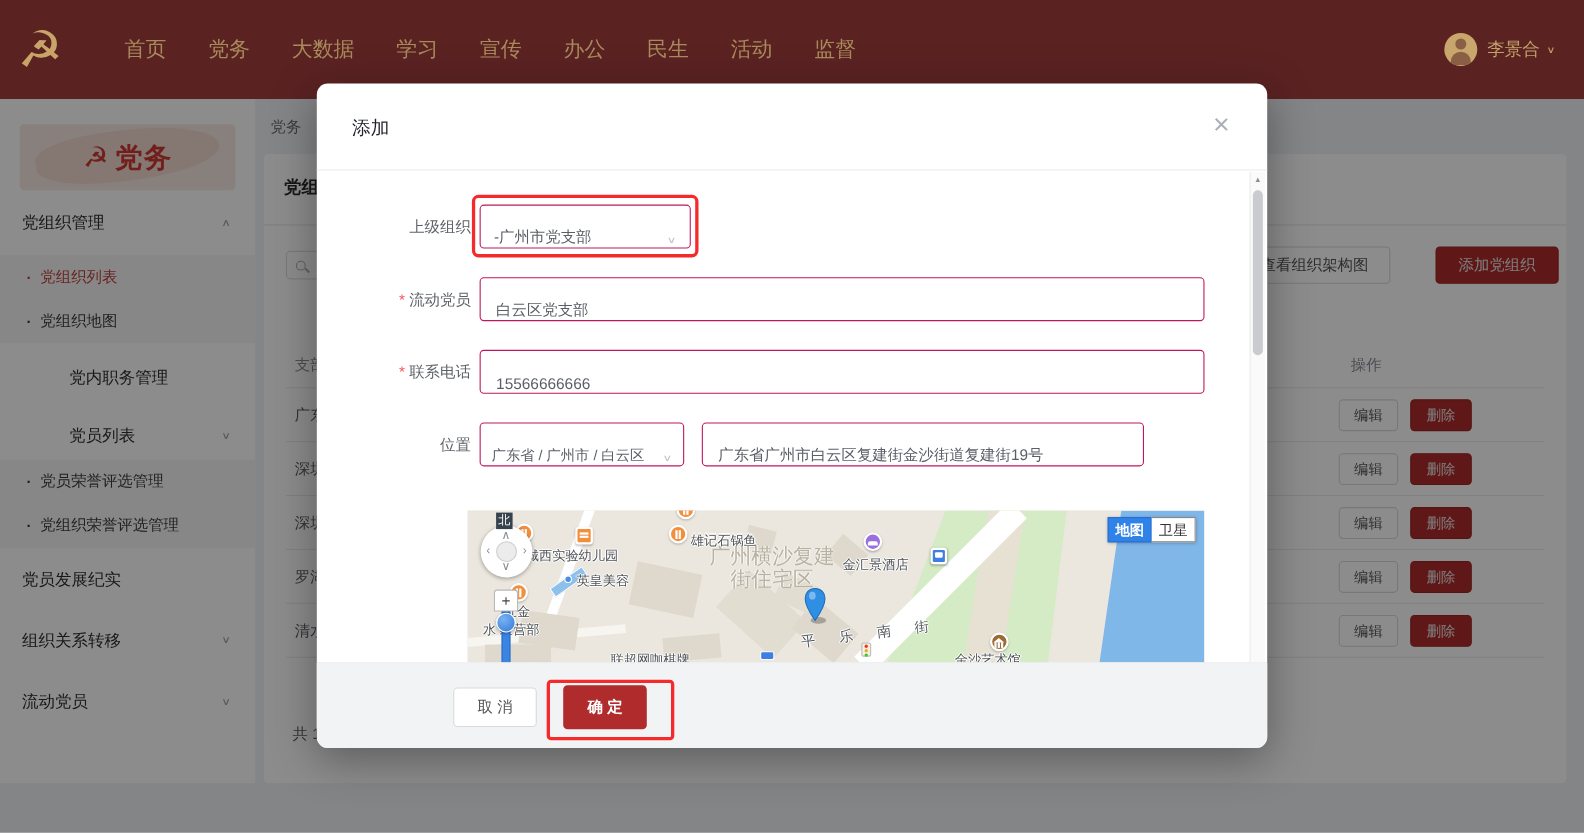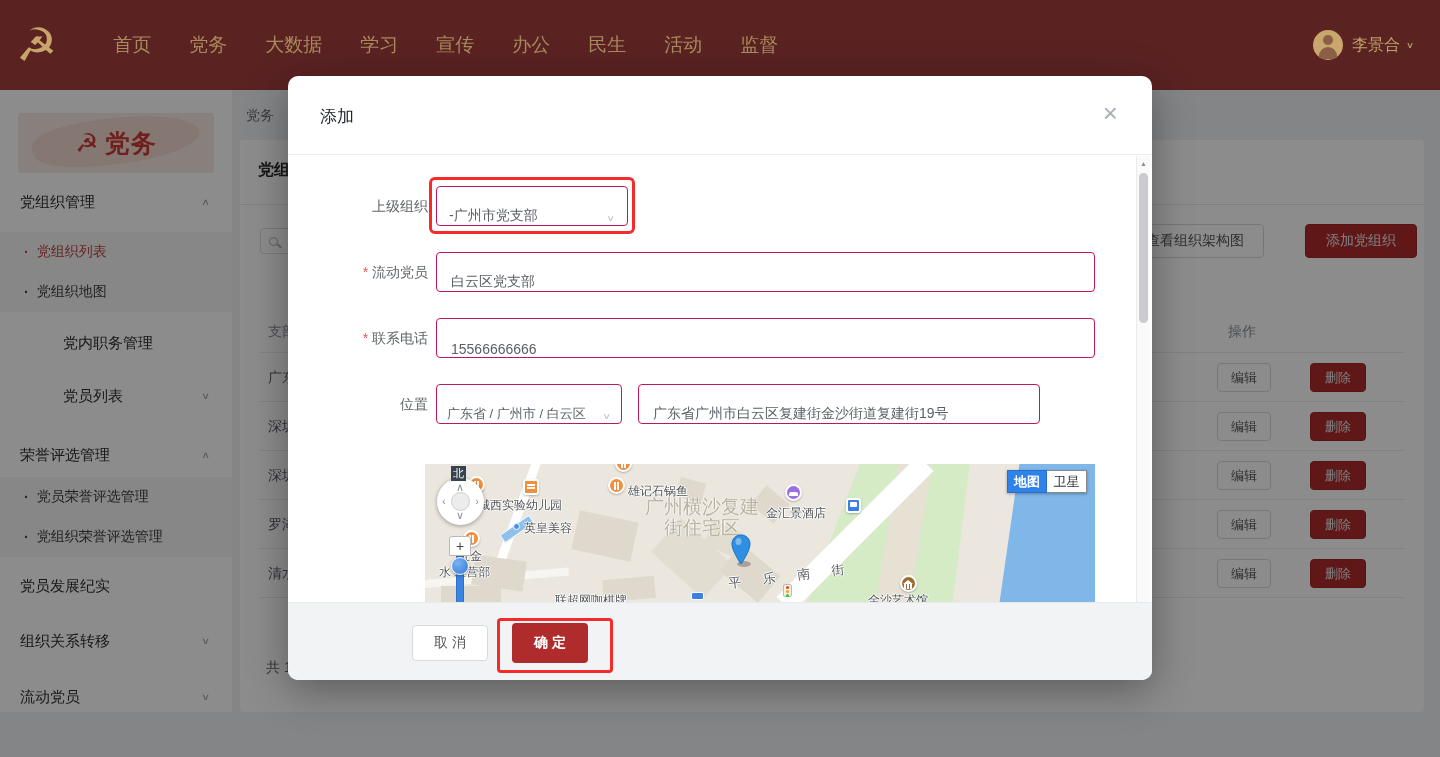--- a/index.html
+++ b/index.html
@@ -52,21 +52,21 @@
   .btn { display:flex; align-items:center; justify-content:center; border-radius:4px; font-size:14px; cursor:pointer; white-space:nowrap; }
   .btn-plain { background:#fff; border:1px solid #d9d9d9; color:#555; }
   .btn-red { background:#b02b2b; color:#e5e5e5; border:1px solid #9e2626; }
   .btn-view { position:absolute; left:886px; top:84px; width:138px; height:34px; }
   .btn-addorg { position:absolute; left:1065px; top:84px; width:112px; height:34px; }
   .th { position:absolute; top:183px; font-size:14px; color:#8b8f96; white-space:nowrap; }
   .th-left { left:28px; } .th-actions { left:988px; }
   .row-line { position:absolute; left:20px; right:20px; height:1px; background:#ececec; }
   .row-name { position:absolute; left:28px; font-size:14px; color:#5a5e66; white-space:nowrap; }
   .row-edit { position:absolute; left:977px; width:54px; height:29px; font-size:13px; }
-  .row-del  { position:absolute; left:1070px; width:56px; height:29px; font-size:13px; }
+  .row-del  { position:absolute; left:1042px; width:56px; height:29px; font-size:13px; }
   .pagination { position:absolute; left:26px; top:519px; font-size:14px; color:#5a5e66; white-space:nowrap; }
 
   
   .overlay { position:absolute; left:0; top:90px; width:1440px; height:667px; background:rgba(0,0,0,.45); z-index:10; }
 
   
   .modal { position:absolute; left:288px; top:76px; width:864px; height:604px; background:#fff; border-radius:10px; z-index:20; box-shadow:0 10px 40px rgba(0,0,0,.35); }
   .m-header { position:relative; height:79px; border-bottom:1px solid #ececec; }
   .m-title { position:absolute; left:32px; top:29px; font-size:17px; color:#1f2329; }
   .m-close { position:absolute; right:34px; top:24px; font-size:26px; color:#abb0b8; cursor:pointer; line-height:1; }
@@ -189,24 +189,20 @@
     <div class="submenu-item active">党组织列表</div>
     <div class="submenu-item">党组织地图</div>
   </div>
   <div class="menu-item mt9">
     <span>党内职务管理</span>
   </div>
   <div class="menu-item mt9">
     <span>党员列表</span>
     <span class="chev chev-down"></span>
   </div>
-  <div class="menu-item mt15">
-    <span>荣誉评选管理</span>
-    <span class="chev chev-up"></span>
-  </div>
   <div class="submenu">
     <div class="submenu-item">党员荣誉评选管理</div>
     <div class="submenu-item">党组织荣誉评选管理</div>
   </div>
   <div class="menu-item mt7">
     <span>党员发展纪实</span>
   </div>
   <div class="menu-item mt11">
     <span>组织关系转移</span>
     <span class="chev chev-down"></span>

